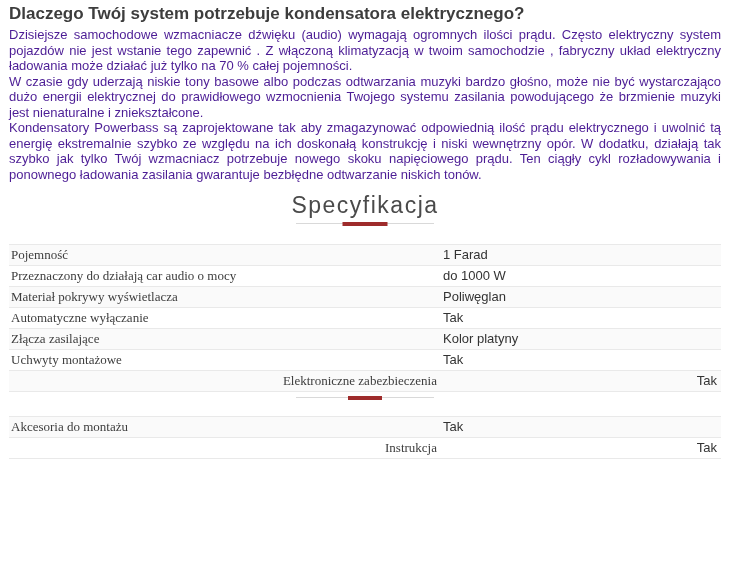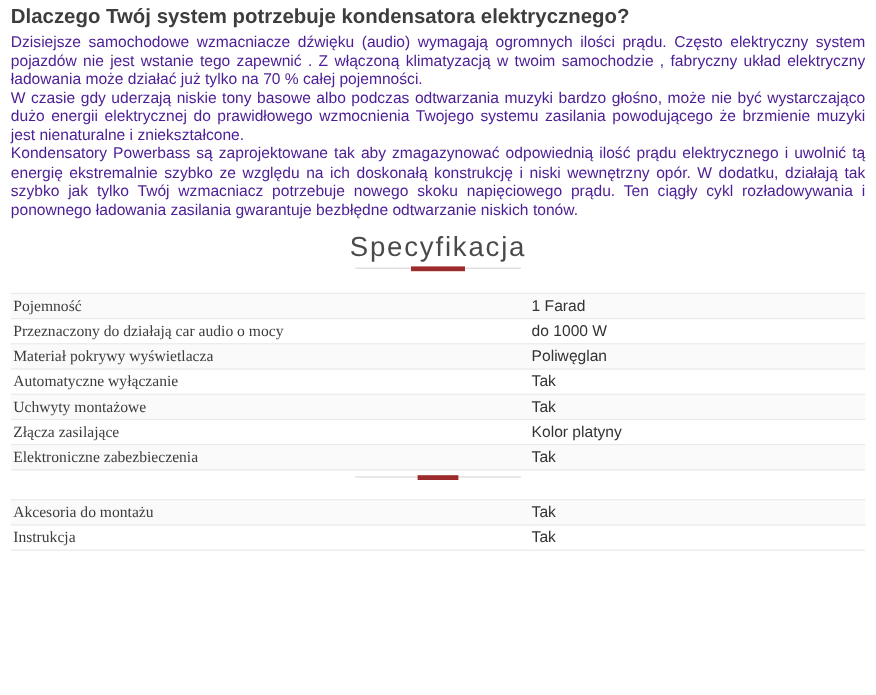--- a/index.html
+++ b/index.html
@@ -26,21 +26,21 @@
   
   .divider { width:138px; height:0; margin:5px auto 0 auto; border-top:1px solid #d9d9d9; position:relative; }
   .divider .accent { position:absolute; top:-2.5px; left:50%; transform:translateX(-50%); height:4px; background:#9e2b2b; display:block; }
   .accent.w45 { width:45px; }
   .accent.w34 { width:34px; }
 
   
   .data-table { width:100%; border-collapse:collapse; margin-top:20px; font-size:13px; table-layout:fixed; }
   .sec-box .data-table { margin-top:18px; }
   .data-table tr { border-top:1px solid #e9e9e9; }
-  .data-table tr:last-child { border-bottom:1px solid #e9e9e9; }
+  .data-table tr:last-child { border-bottom:1px solid #e9e9e9;text-align:right; }
   .data-table tr:nth-child(odd) { background:#fafafa; }
   .data-table td { padding:2px 4px 2px 2px; line-height:16px; vertical-align:middle; }
   td.label { width:426px; color:#3d3d3d;font-family:Liberation Serif, serif; }
   td.value { font-weight:normal; color:#333333; }
 </style>
 </head>
 <body>
 
 <div class="page">
 
@@ -69,26 +69,26 @@
         </tr>
         <tr>
           <td class="label">Materiał pokrywy wyświetlacza</td>
           <td class="value">Poliwęglan</td>
         </tr>
         <tr>
           <td class="label">Automatyczne wyłączanie</td>
           <td class="value">Tak</td>
         </tr>
         <tr>
+          <td class="label">Złącza zasilające</td>
+          <td class="value">Kolor platyny</td>
+        </tr>
+        <tr>
           <td class="label">Uchwyty montażowe</td>
           <td class="value">Tak</td>
-        </tr>
-        <tr>
-          <td class="label">Złącza zasilające</td>
-          <td class="value">Kolor platyny</td>
         </tr>
         <tr>
           <td class="label">Elektroniczne zabezbieczenia</td>
           <td class="value">Tak</td>
         </tr>
       </tbody>
     </table>
   </section>
 
   <section class="sec-box">

